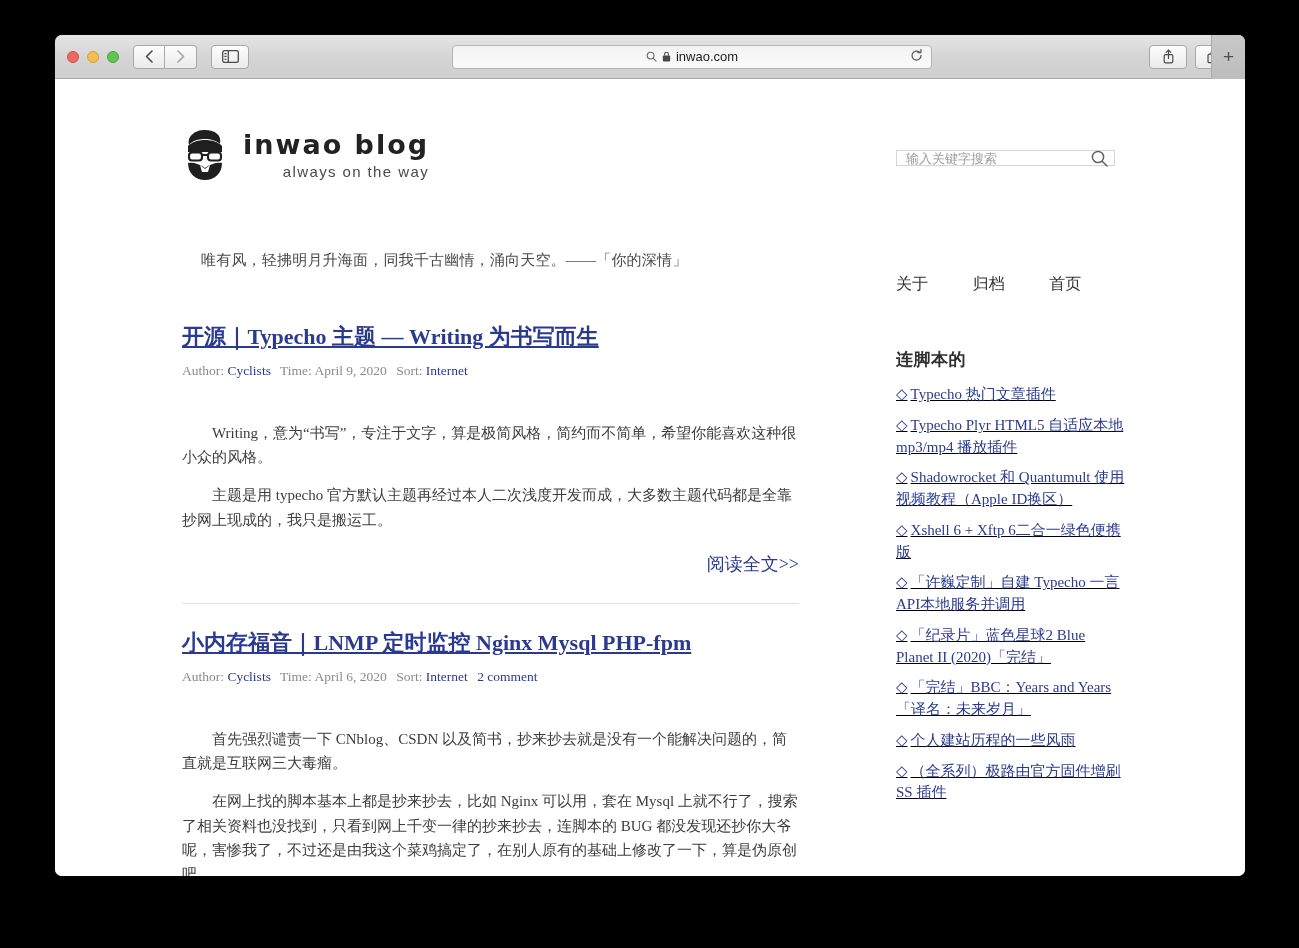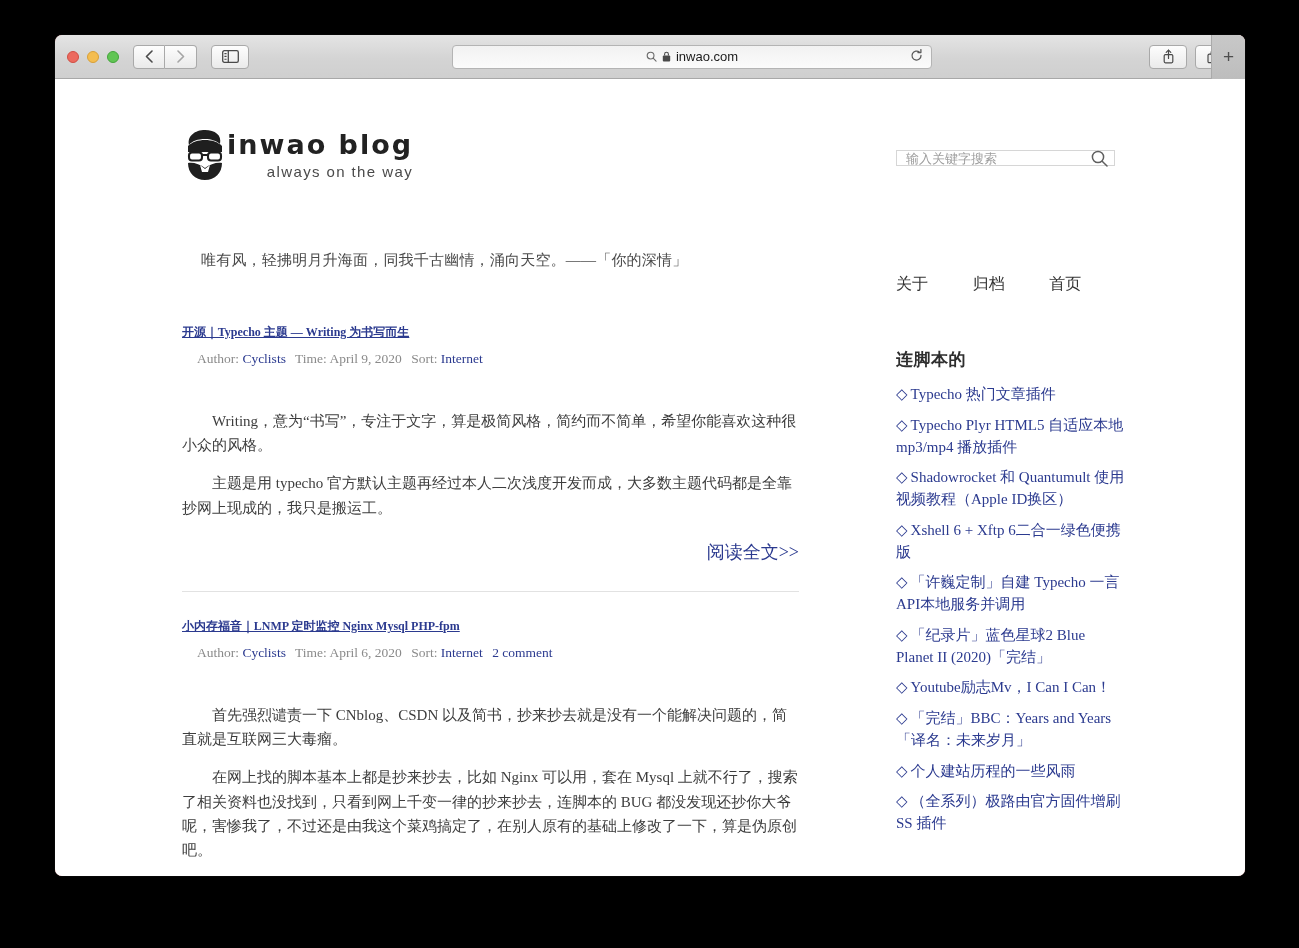--- a/index.html
+++ b/index.html
@@ -92,21 +92,21 @@
   }
   .content {
     position: relative;
     width: 1190px;
     padding: 0;
   }
 
   
   .logo {
     position: absolute; left: 128px; top: 50px;
-    display: flex; align-items: center; gap: 0;
+    display: flex; align-items: center; gap: 16px;
   }
   .logo-mark { width: 44px; height: 52px; }
   .logo-text { line-height: 1; }
   .logo-title {
     font-family: "DejaVu Sans", sans-serif;
     font-weight: bold;
     font-size: 27px;
     letter-spacing: 2px;
     color: #222;
   }
@@ -143,30 +143,29 @@
     position: absolute; left: 146px; top: 172px;
     font-size: 15px; color: #4a4a4a;
     letter-spacing: 0.2px;
   }
 
   
   .main { position: absolute; left: 127px; top: 243px; width: 617px; }
 
   .post { }
   .post-title {
-    font-size: 12px;
+    font-size: 22px;
     font-weight: bold;
     color: #2b3a8f;
     line-height: 1.4;
   }
   .post-meta {
     margin-top: 10px;
     font-size: 13.5px;
     color: #8a8a8a;
-    margin-left: 15px;
   }
   .post-meta a { color: #2b3a8f; text-decoration: none; }
   .post-meta .sep { display: inline-block; width: 6px; }
 
   .post-body { margin-top: 42px; }
   .post-body p {
     font-size: 15px;
     line-height: 1.62;
     color: #3d3d3d;
     text-indent: 2em;
@@ -199,21 +198,21 @@
   }
   .side-heading {
     font-family: "DejaVu Sans", "Liberation Sans", sans-serif;
     font-size: 17px; font-weight: bold;
     color: #2e2e2e;
     margin-top: 53px;
     margin-bottom: 13px;
     letter-spacing: 0.5px;
   }
   .side-list { list-style: none; }
-  .side-list li { margin-bottom: 9px; }
+  .side-list li { margin-bottom: 9px; text-decoration: underline; }
   .side-list a {
     color: #2b3a8f;
     text-decoration: none;
     font-size: 15px;
     line-height: 1.45;
     display: block;
   }
   .dia { margin-right: 3px; }
 </style>
 </head>
@@ -389,23 +388,20 @@
           <li>
               <a href="#"><span class="dia">◇</span><span>Xshell 6 + Xftp 6二合一绿色便携版</span></a>
             </li>
           <li>
               <a href="#"><span class="dia">◇</span><span>「许巍定制」自建 Typecho 一言 API本地服务并调用</span></a>
             </li>
           <li>
               <a href="#"><span class="dia">◇</span><span>「纪录片」蓝色星球2 Blue Planet II (2020)「完结」</span></a>
             </li>
           <li>
-              <a href="#"><span class="dia">◇</span><span>Youtube励志Mv，I Can I Can！</span></a>
-            </li>
-          <li>
               <a href="#"><span class="dia">◇</span><span>「完结」BBC：Years and Years「译名：未来岁月」</span></a>
             </li>
           <li>
               <a href="#"><span class="dia">◇</span><span>个人建站历程的一些风雨</span></a>
             </li>
           <li>
               <a href="#"><span class="dia">◇</span><span>（全系列）极路由官方固件增刷 SS 插件</span></a>
             </li>
         </ul>
 

